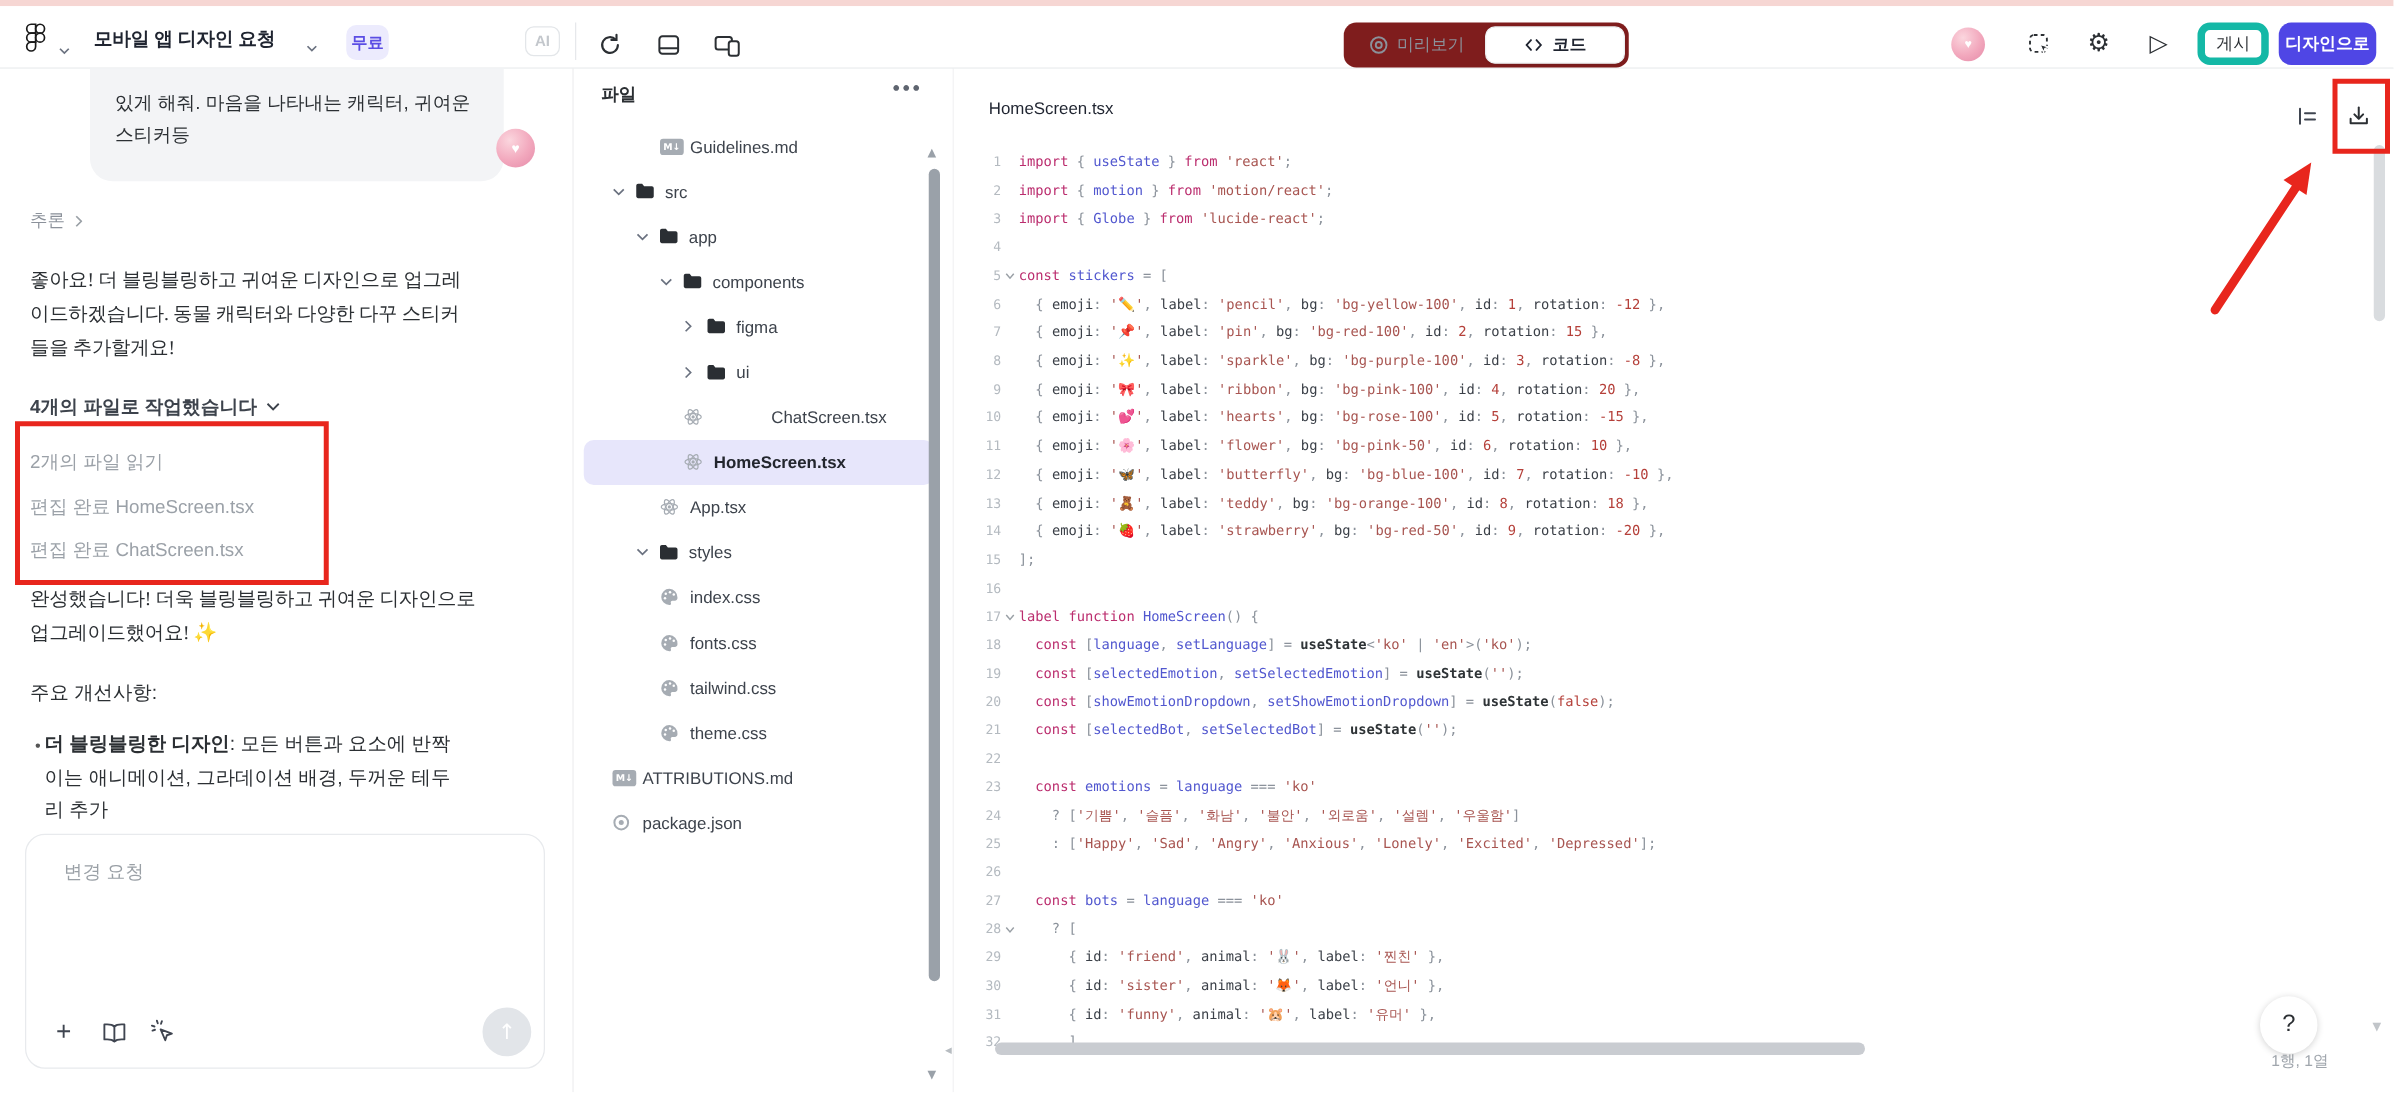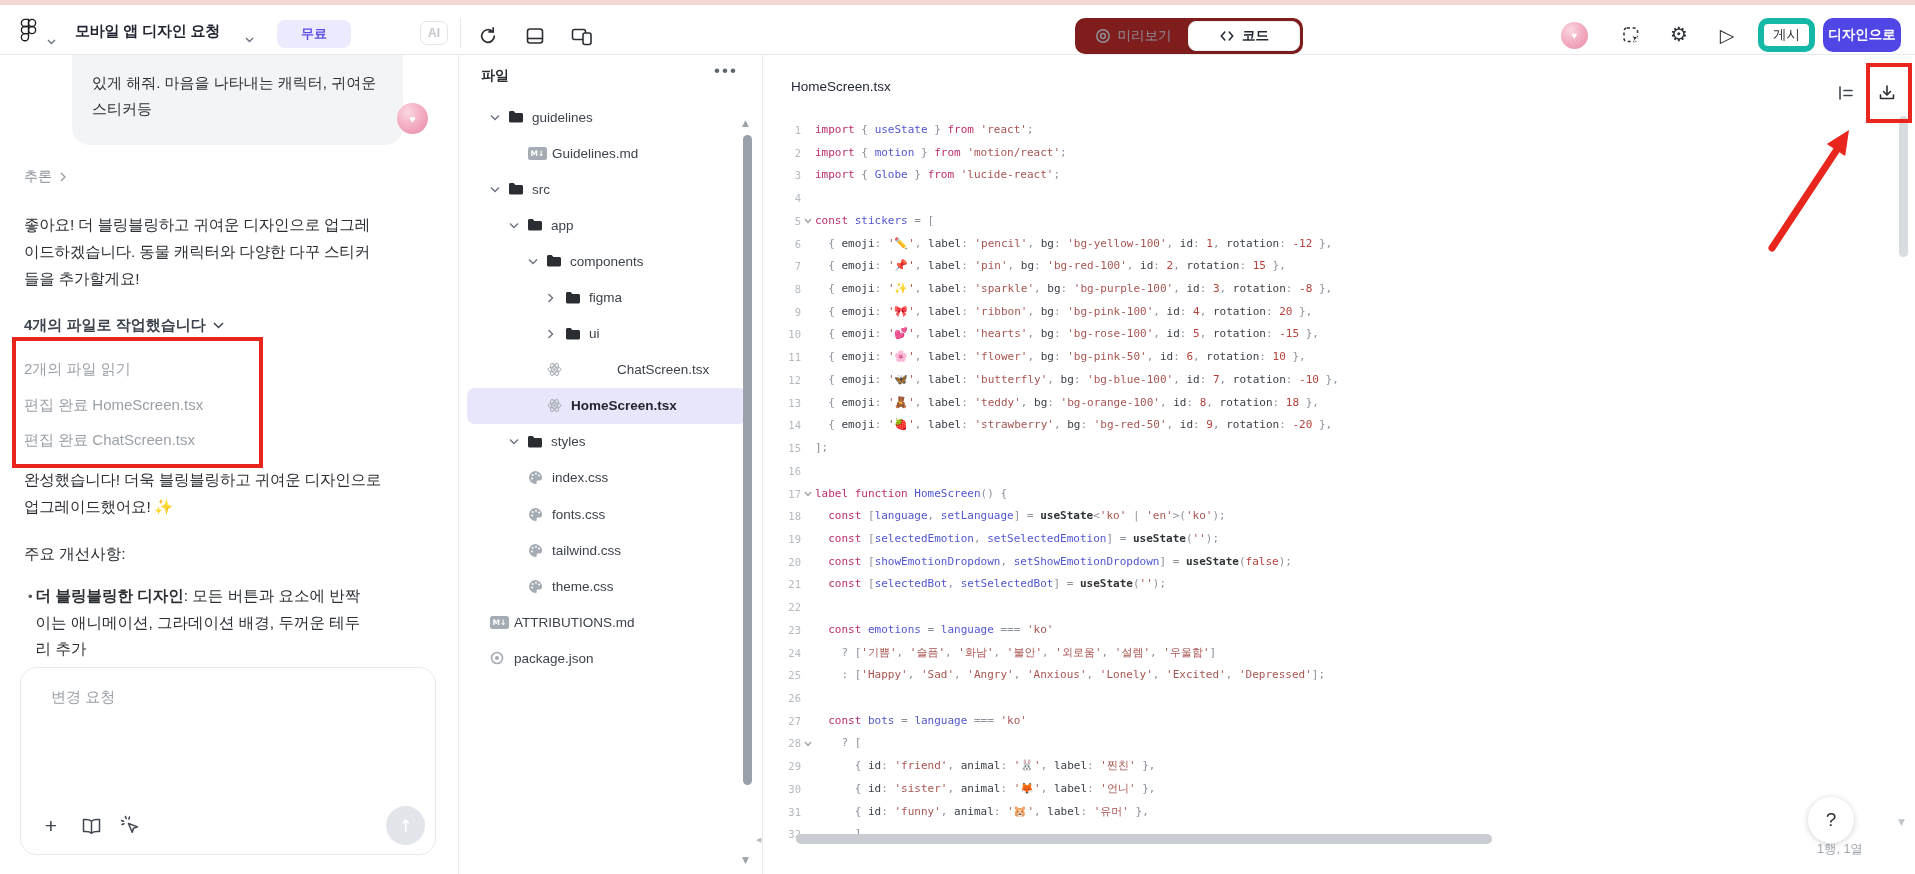--- a/index.html
+++ b/index.html
@@ -10,21 +10,21 @@
 
   
   .top-strip { left:0; top:0; width:1915px; height:5px; background:#f6d6d3; }
   .header { left:0; top:5px; width:1915px; height:50px; background:#fff; border-bottom:1px solid #e8eaec; }
   .hdr-vdiv { left:460px; top:13px; width:1px; height:30px; background:#e6e8eb; }
   .logo { left:19px; top:12px; }
   .chev { display:inline-block; }
   .title { left:75px; top:17px; font-size:15px; font-weight:700; color:#1f2430; letter-spacing:-.2px; }
   .title-chev { left:245px; top:24px; }
   .badge-free { left:277px; top:15px; background:#ecebfd; color:#5b4ee4; font-size:13px; font-weight:600;
-                padding:5px 24px; border-radius:8px; }
+                padding:5px 4px; border-radius:8px; }
   .badge-ai { left:420px; top:16px; border:1px solid #e3e6e9; color:#c3c7cc; font-size:12px; font-weight:700;
               padding:4px 7px; border-radius:7px; background:#fff; }
   .hicon { top:20px; width:22px; height:22px; display:flex; align-items:center; justify-content:center; cursor:pointer; }
   .seg-wrap { left:1075px; top:13px; width:228px; height:36px; background:#7f1d1d; border-radius:10px;
               display:flex; align-items:center; padding:3px; }
   .seg { flex:1; height:30px; display:flex; align-items:center; justify-content:center; gap:7px;
          font-size:13.5px; color:#8b919a; border-radius:8px; }
   .seg.active { background:#fff; color:#1f2430; font-weight:600; border:1px solid #eceef0;
                 box-shadow:0 1px 2px rgba(0,0,0,.10); }
   .avatar { border-radius:50%; background:radial-gradient(circle at 35% 30%, #fbd6de 0%, #f2a8bd 55%, #e58aa8 100%);
@@ -34,21 +34,21 @@
                  background:#fff; font-size:13.5px; color:#2b2f33; display:flex; align-items:center; justify-content:center; cursor:pointer; }
   .btn-share { left:1823px; top:13px; width:78px; height:34px; border-radius:10px; color:#fff;
                font-size:13.5px; font-weight:600; display:flex; align-items:center; justify-content:center; cursor:pointer; }
 
   
   .chat { left:0; top:55px; width:458px; height:819px; background:#fff; }
   .bubble { left:72px; top:0; width:331px; height:90px; background:#f3f4f6; border-radius:0 0 18px 18px;
             padding:15px 20px; font-size:15px; line-height:26px; color:#2b2f33; }
   .chat-avatar { left:397px; top:48px; width:31px; height:31px; font-size:11px; }
   .reasoning { left:24px; top:113px; font-size:14px; color:#8b919a; display:flex; align-items:center; gap:8px; cursor:pointer; }
-  .para { left:24px; width:352px; font-size:15.5px; line-height:26.8px; color:#2b2f33; letter-spacing:-.2px; }
+  .para { left:24px; width:352px; font-size:15.5px; line-height:26.8px; color:#2b2f33; letter-spacing:-.2px;font-family:Liberation Serif, serif; }
   .files-summary { left:24px; top:261px; font-size:15px; font-weight:600; color:#3d434c; display:flex; align-items:center; gap:7px; cursor:pointer; }
   .file-ops { left:24px; top:297px; }
   .file-op { height:35.5px; font-size:15px; color:#9ba1a8; display:flex; align-items:center; }
   .improv-title { left:24px; top:489px; font-size:15.5px; color:#2b2f33; }
   .bullet { left:28px; top:528px; width:340px; font-size:15.5px; line-height:26.5px; color:#2b2f33; display:flex; }
   .bullet .dot { width:16px; color:#555; font-size:13px; padding-top:1px; }
   .chat-input { left:20px; top:612px; width:416px; height:188px; border:1.5px solid #e8eaed; border-radius:16px; background:#fff; }
   .placeholder { left:30px; top:20px; font-size:15px; color:#9aa0a6; }
   .in-icon { top:146px; width:24px; height:24px; display:flex; align-items:center; justify-content:center; color:#3f4550; cursor:pointer; }
   .send-btn { left:365px; top:138px; width:39px; height:39px; border-radius:50%; background:#e2e5e9; color:#fff;
@@ -240,33 +240,20 @@
   </div>
 
   <div class="abs vdiv-chat"></div>
   <div class="abs vdiv-files"></div>
 
   <div class="abs files">
     <span class="abs files-hdr">파일</span>
     <span class="abs files-dots">•••</span>
     <div class="abs tree" id="file-tree">
         <div class="tree-row">
-          <span class="tree-chev" style="left: 23px;">
-            <svg width="10" height="7">
-              <polyline points="1,1.5 5,5.5 9,1.5" fill="none" stroke="#6b7280" stroke-width="1.4"></polyline>
-            </svg>
-          </span>
-          <span class="tree-ico" style="left: 41px;">
-            <svg width="16" height="14" viewBox="0 0 16 14">
-              <path d="M1 2.5C1 1.7 1.7 1 2.5 1h3.2l1.6 2h6.2c.8 0 1.5.7 1.5 1.5V11c0 .8-.7 1.5-1.5 1.5h-11C1.7 12.5 1 11.8 1 11z" fill="#2a2e33"></path>
-            </svg>
-          </span>
-          <span class="tree-name" style="left: 65px;">guidelines</span>
-        </div>
-        <div class="tree-row">
           <span class="tree-ico" style="left: 61px;">
             <span class="md-badge">M↓</span>
           </span>
           <span class="tree-name" style="left: 85px;">Guidelines.md</span>
         </div>
         <div class="tree-row">
           <span class="tree-chev" style="left: 23px;">
             <svg width="10" height="7">
               <polyline points="1,1.5 5,5.5 9,1.5" fill="none" stroke="#6b7280" stroke-width="1.4"></polyline>
             </svg>
@@ -350,20 +337,33 @@
                 <ellipse cx="7.5" cy="7.5" rx="6.5" ry="2.6"></ellipse>
                 <ellipse cx="7.5" cy="7.5" rx="6.5" ry="2.6" transform="rotate(60 7.5 7.5)"></ellipse>
                 <ellipse cx="7.5" cy="7.5" rx="6.5" ry="2.6" transform="rotate(120 7.5 7.5)"></ellipse>
               </g>
               <circle cx="7.5" cy="7.5" r="1.3" fill="#a6acb3"></circle>
             </svg>
           </span>
           <span class="tree-name" style="left: 104px;">HomeScreen.tsx</span>
         </div>
         <div class="tree-row">
+          <span class="tree-ico" style="left: 61px;">
+            <svg width="15" height="15" viewBox="0 0 15 15">
+              <g stroke="#a6acb3" fill="none" stroke-width="1">
+                <ellipse cx="7.5" cy="7.5" rx="6.5" ry="2.6"></ellipse>
+                <ellipse cx="7.5" cy="7.5" rx="6.5" ry="2.6" transform="rotate(60 7.5 7.5)"></ellipse>
+                <ellipse cx="7.5" cy="7.5" rx="6.5" ry="2.6" transform="rotate(120 7.5 7.5)"></ellipse>
+              </g>
+              <circle cx="7.5" cy="7.5" r="1.3" fill="#a6acb3"></circle>
+            </svg>
+          </span>
+          <span class="tree-name" style="left: 85px;">App.tsx</span>
+        </div>
+        <div class="tree-row">
           <span class="tree-chev" style="left: 42px;">
             <svg width="10" height="7">
               <polyline points="1,1.5 5,5.5 9,1.5" fill="none" stroke="#6b7280" stroke-width="1.4"></polyline>
             </svg>
           </span>
           <span class="tree-ico" style="left: 60px;">
             <svg width="16" height="14" viewBox="0 0 16 14">
               <path d="M1 2.5C1 1.7 1.7 1 2.5 1h3.2l1.6 2h6.2c.8 0 1.5.7 1.5 1.5V11c0 .8-.7 1.5-1.5 1.5h-11C1.7 12.5 1 11.8 1 11z" fill="#2a2e33"></path>
             </svg>
           </span>

